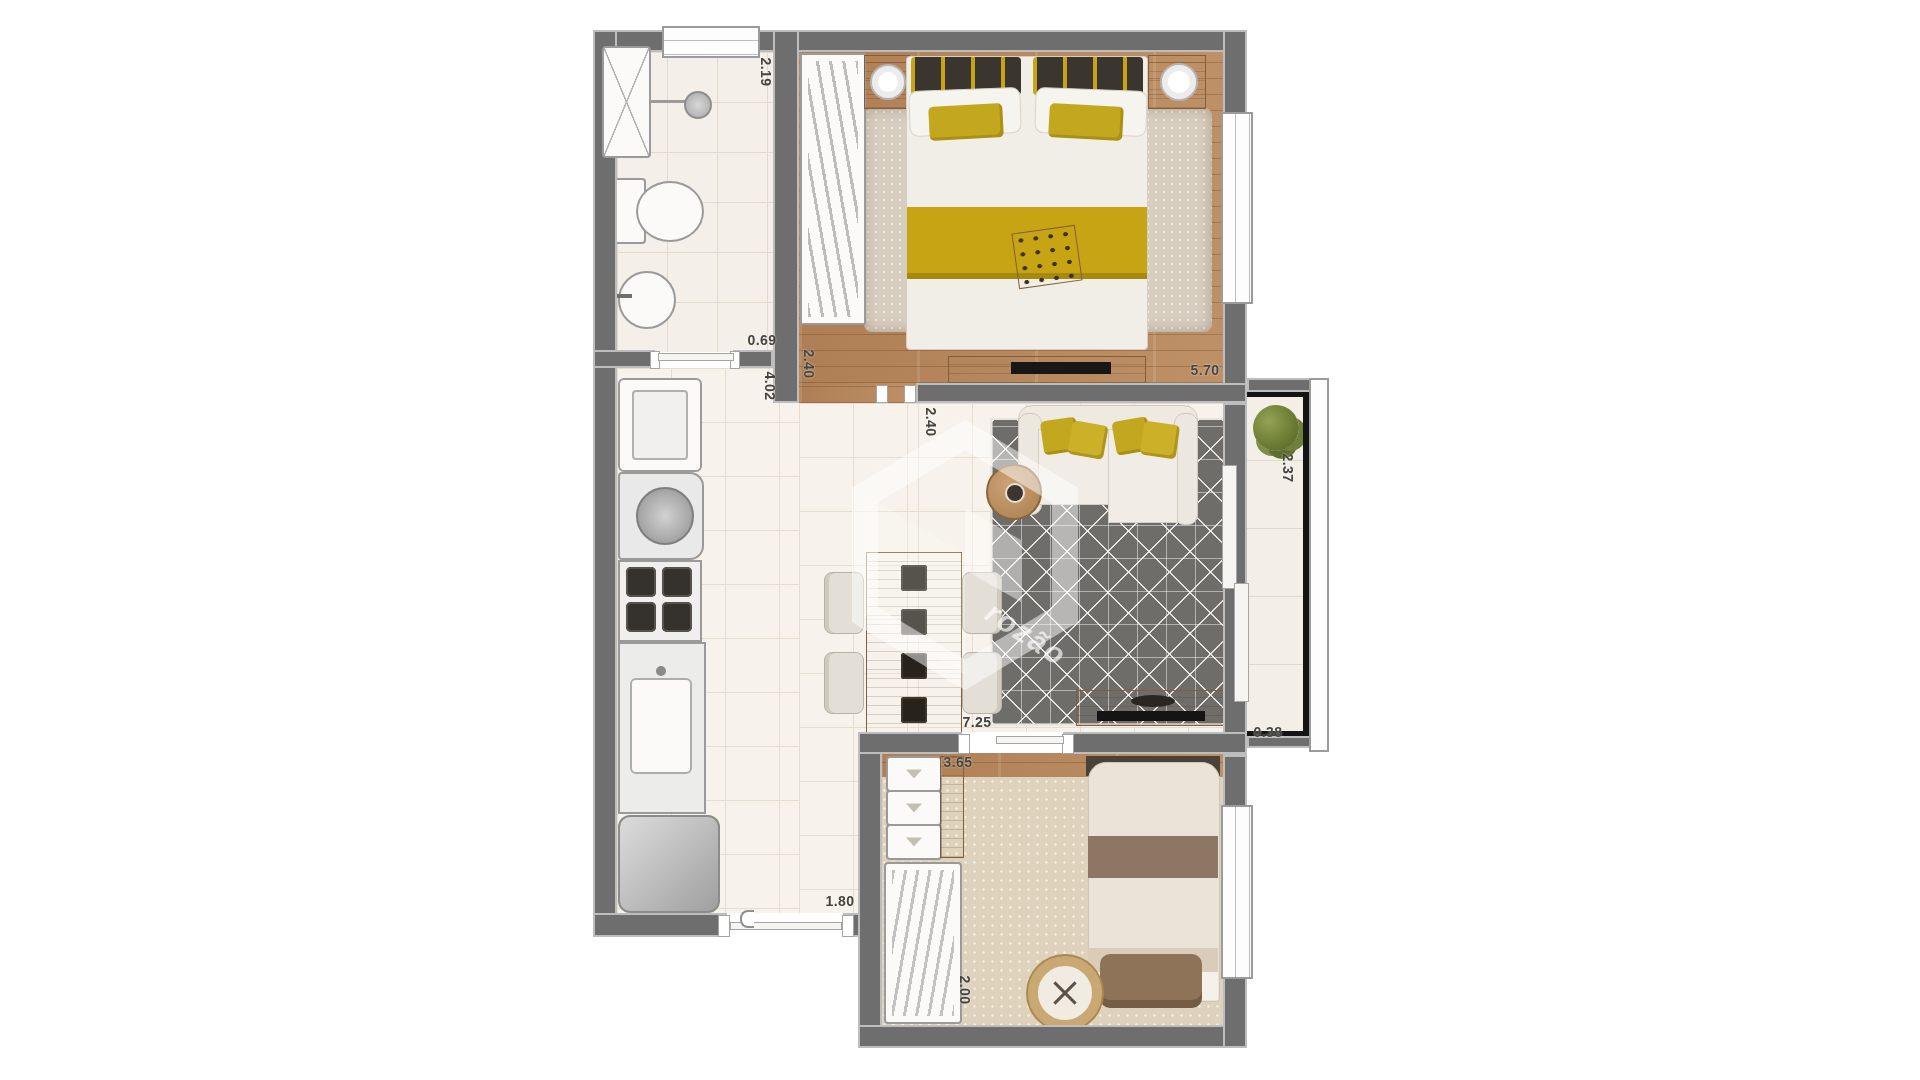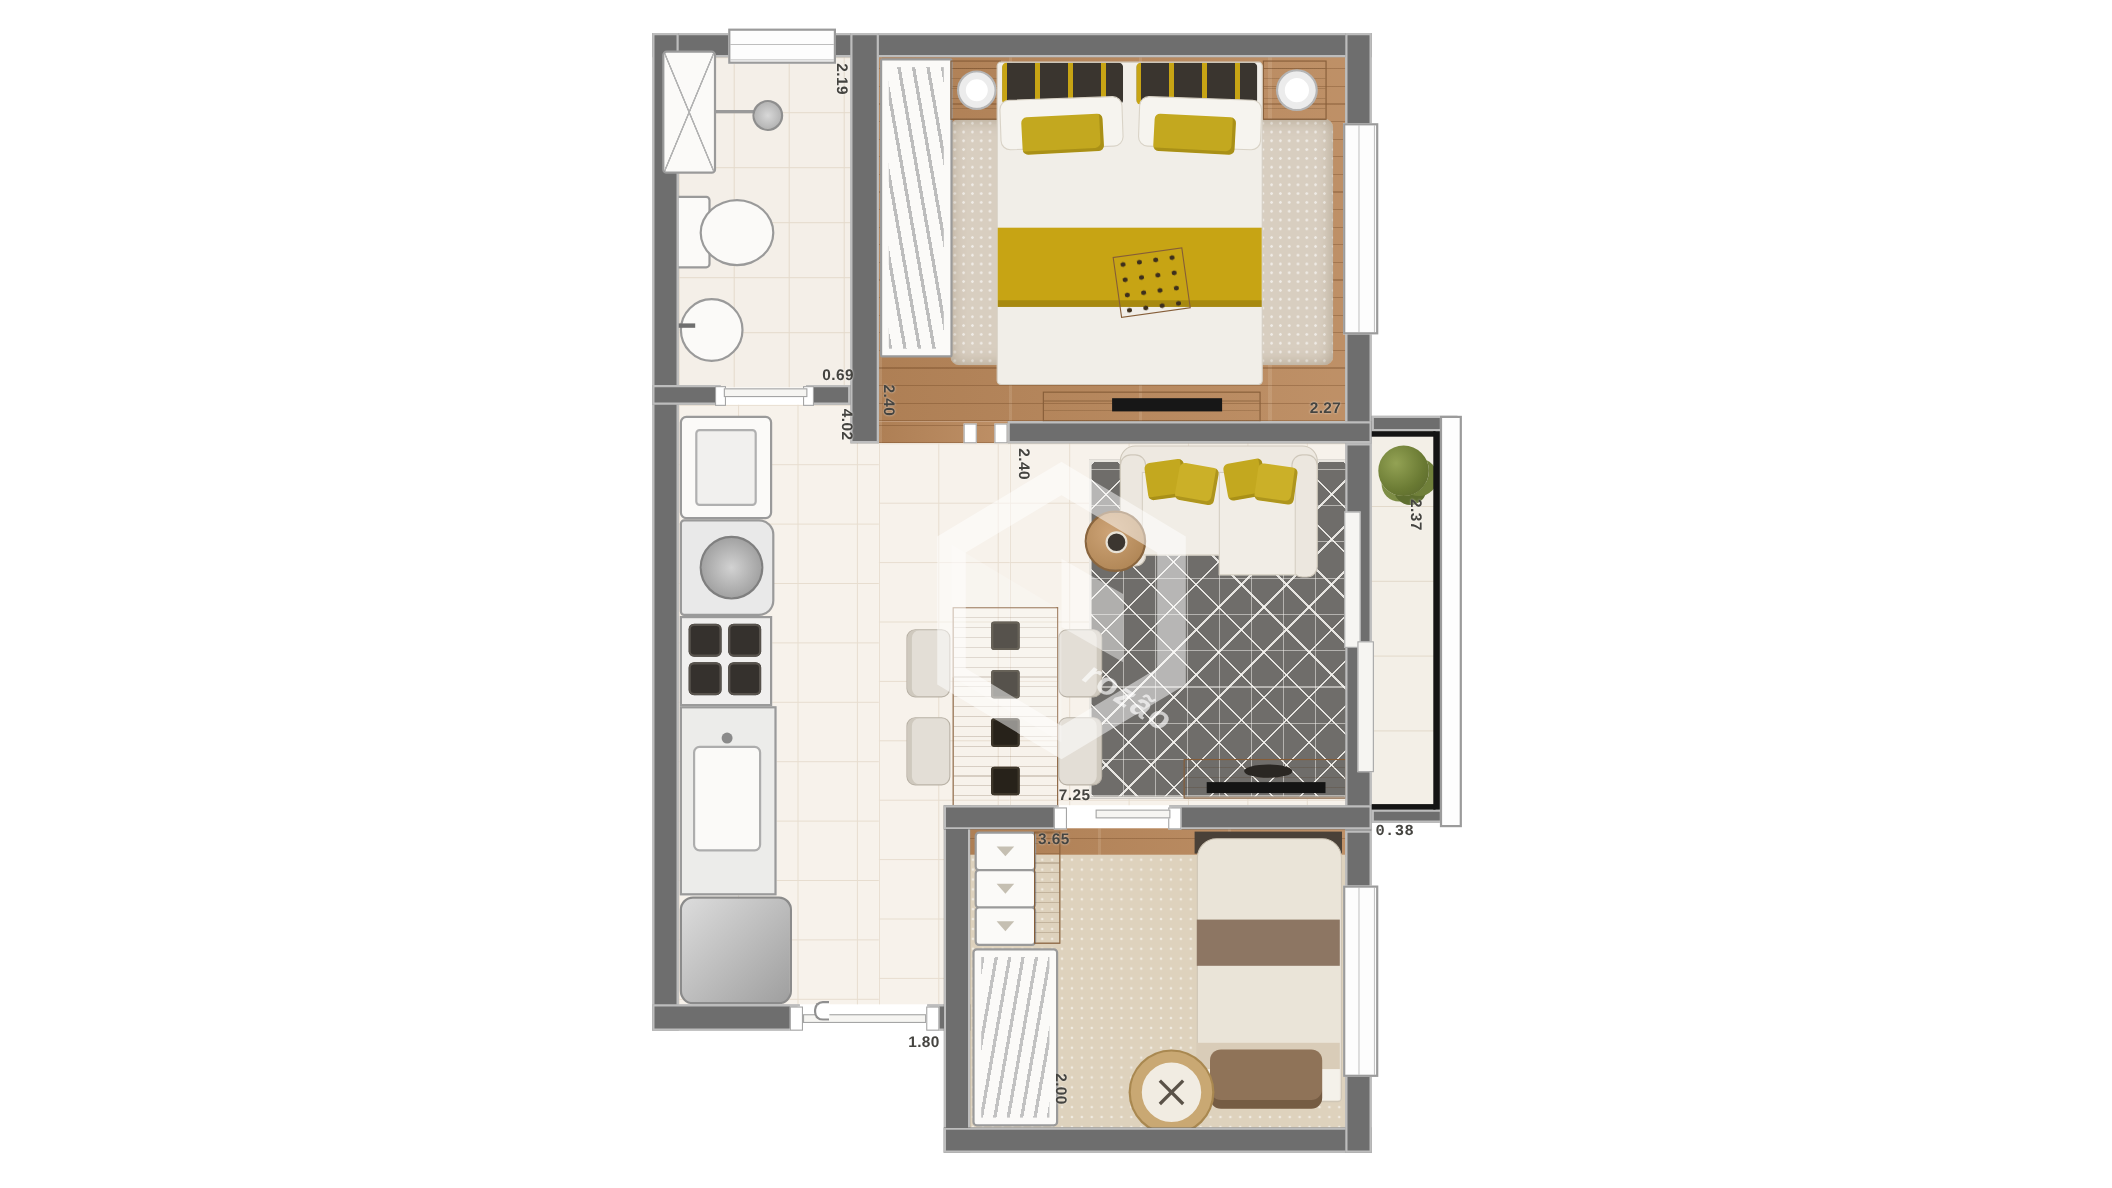--- a/index.html
+++ b/index.html
@@ -233,27 +233,27 @@
   <div class="jamb" style="left:718px;top:915px;width:10px;height:20px;"></div>
   <div class="jamb" style="left:842px;top:915px;width:10px;height:20px;"></div>
   <div class="doorleaf" style="left:730px;top:922px;width:110px;height:6px;"></div>
   <div style="position:absolute;left:740px;top:910px;width:12px;height:14px;background:#fff;
        border:2px solid #8f8f8f;border-right:none;border-radius:8px 0 0 8px;z-index:27;"></div>
 
   <div class="dim v" style="left:766px;top:72px;">2.19</div>
   <div class="dim" style="left:762px;top:340px;">0.69</div>
   <div class="dim v" style="left:770px;top:386px;">4.02</div>
   <div class="dim v" style="left:809px;top:364px;">2.40</div>
-  <div class="dim" style="left:1205px;top:370px;">2.27</div>
+  <div class="dim" style="left:1205px;top:370px;">5.70</div>
   <div class="dim v" style="left:931px;top:422px;">2.40</div>
   <div class="dim v" style="left:1288px;top:468px;">2.37</div>
   <div class="dim" style="left:977px;top:722px;">7.25</div>
-  <div class="dim" style="left:1268px;top:756px;font-family:Liberation Mono, monospace;">0.38</div>
+  <div class="dim" style="left:1268px;top:732px;">0.38</div>
   <div class="dim" style="left:958px;top:762px;">3.65</div>
-  <div class="dim" style="left:840px;top:947px;">1.80</div>
+  <div class="dim" style="left:840px;top:901px;">1.80</div>
   <div class="dim v" style="left:965px;top:990px;">2.00</div>
 
   <svg style="position:absolute;left:815px;top:390px;width:300px;height:330px;z-index:40;pointer-events:none;" viewBox="0 0 300 330" xmlns="http://www.w3.org/2000/svg">
     <polygon points="150,45 250,105 250,225 150,285 50,225 50,105" fill="none" stroke="rgba(255,255,255,0.5)" stroke-width="26"></polygon>
     <polygon points="50,105 150,165 150,285 50,225" fill="rgba(255,255,255,0.22)"></polygon>
     <polygon points="150,118 206,150 206,212 150,180" fill="rgba(255,255,255,0.45)"></polygon>
     <text x="168" y="228" transform="rotate(33 168 228)" font-family="Liberation Sans, sans-serif" font-size="30" font-weight="bold" font-style="italic" letter-spacing="2" fill="rgba(255,255,255,0.65)">rozão</text>
   </svg>
 
 </div>

